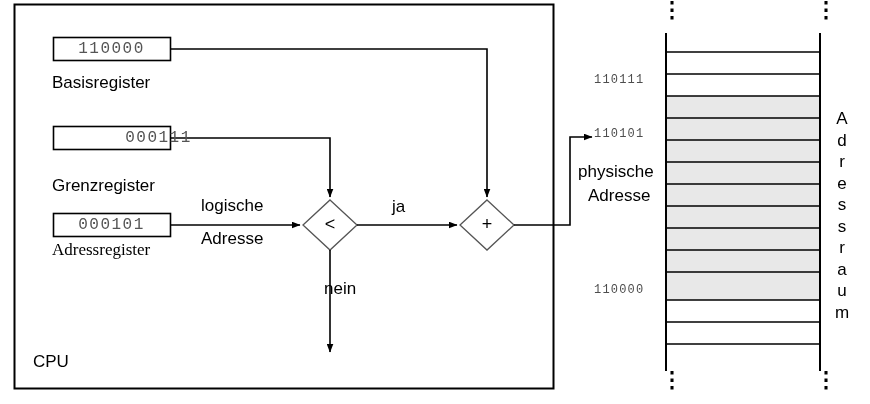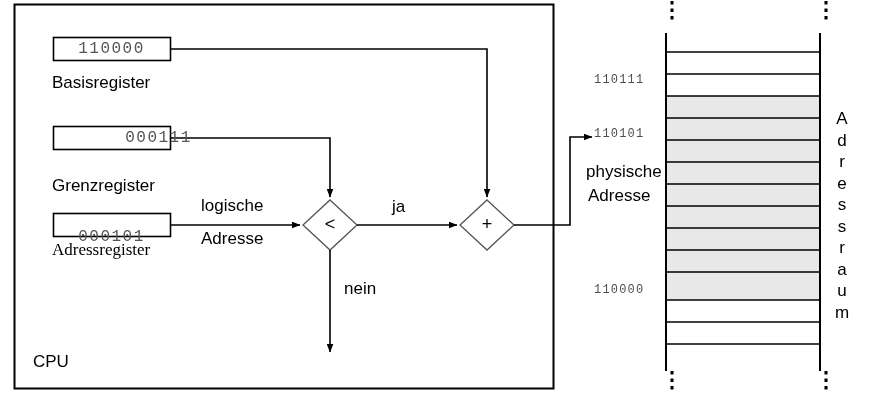--- a/index.html
+++ b/index.html
@@ -114,37 +114,37 @@
       <line x1="666" y1="344" x2="820" y2="344"></line>
     </g>
   </svg>
 
   <div class="regval" style="left:53px; top:40px; width:117px;">110000</div>
   <div class="lbl" style="left:52px; top:74px;">Basisregister</div>
 
   <div class="regval" style="left:53px; top:129px; width:117px;margin-left:47px;">000111</div>
   <div class="lbl" style="left:52px; top:154px;margin-top:23px;">Grenzregister</div>
 
-  <div class="regval" style="left:53px; top:228px; width:117px;">000101</div>
+  <div class="regval" style="left:53px; top:216px; width:117px;">000101</div>
   <div class="lbl" style="left:52px; top:241px;font-family:Liberation Serif, serif;">Adressregister</div>
 
   <div class="lbl" style="left:201px; top:197px;">logische</div>
   <div class="lbl" style="left:201px; top:230px;">Adresse</div>
 
   <div class="lbl" style="left:392px; top:198px;">ja</div>
 
-  <div class="lbl" style="left:344px; top:280px;">nein</div>
+  <div class="lbl" style="left:324px; top:280px;">nein</div>
 
 
   <div class="lbl center" style="left:313px; top:215px; width:34px; font-size:18px;">&lt;</div>
   <div class="lbl center" style="left:470px; top:215px; width:34px; font-size:18px;">+</div>
 
   <div class="lbl" style="left:33px; top:353px;">CPU</div>
 
-  <div class="lbl" style="left:578px; top:163px;margin-left:8px;">physische</div>
+  <div class="lbl" style="left:578px; top:163px;">physische</div>
   <div class="lbl" style="left:588px; top:187px;">Adresse</div>
 
   <div class="lbl mono" style="left:594px; top:74px;">110111</div>
   <div class="lbl mono" style="left:594px; top:128px;">110101</div>
   <div class="lbl mono" style="left:594px; top:284px;">110000</div>
 
   <div class="vertword" style="left:832px; top:108px;">
     <span>A</span>
     <span>d</span>
     <span>r</span>

